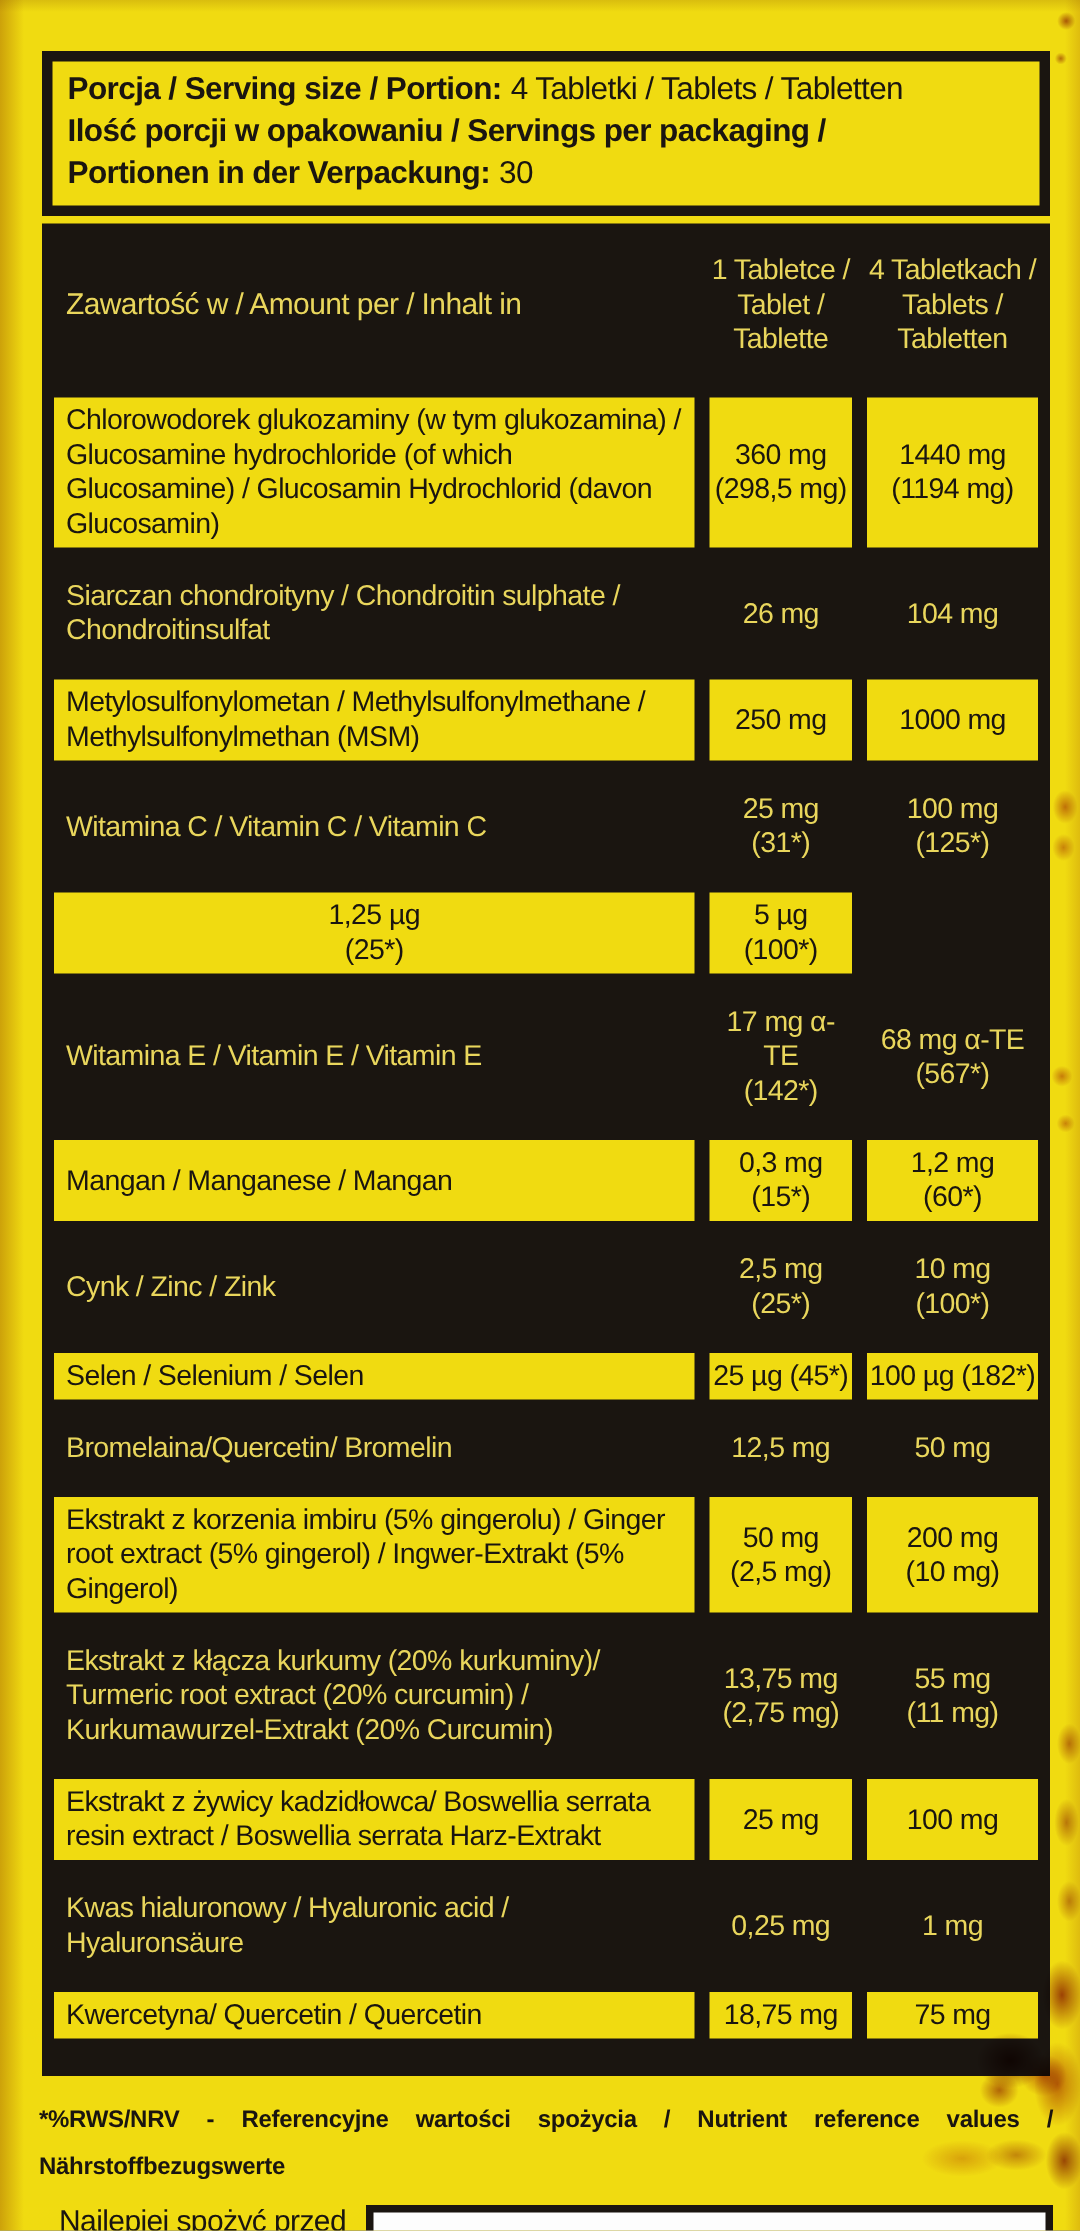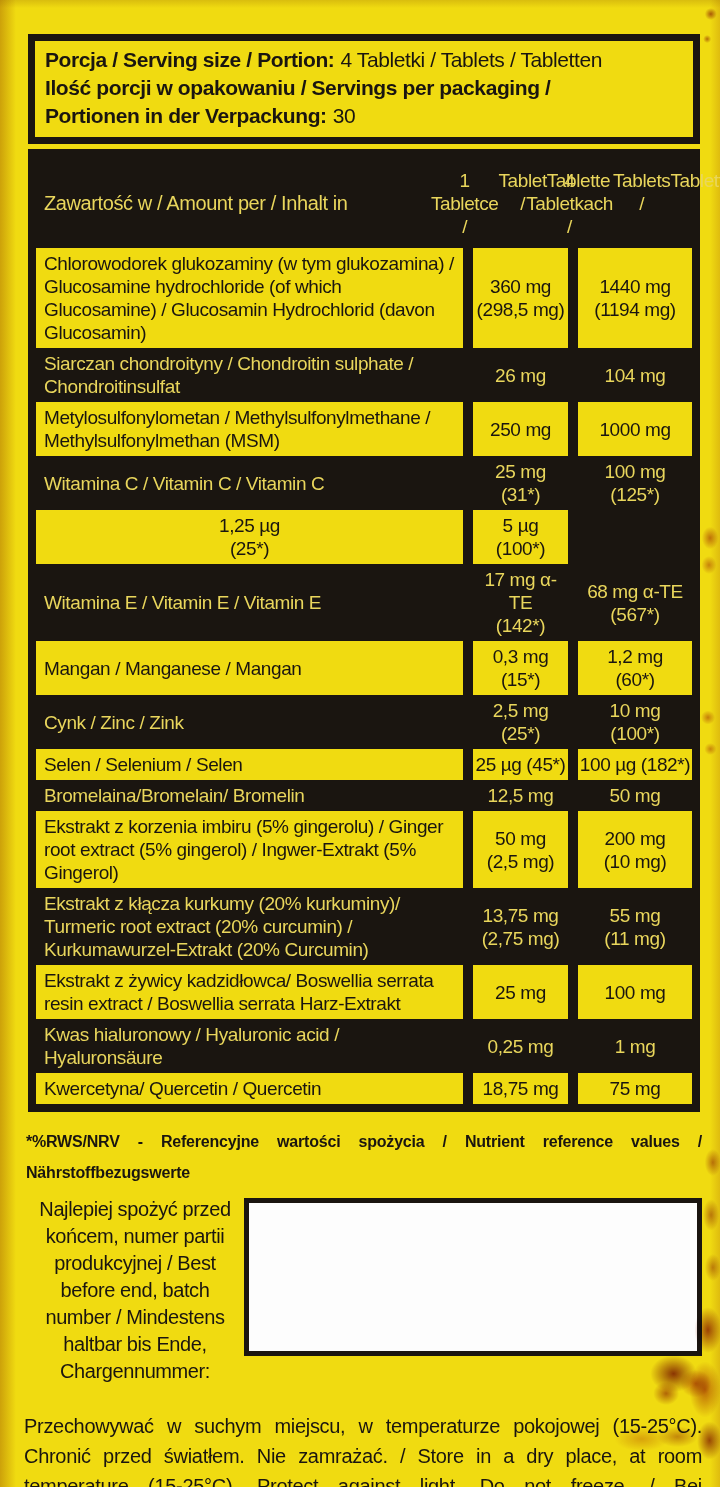--- a/index.html
+++ b/index.html
@@ -30,25 +30,25 @@
   .serving-box .b{font-weight:700;margin-right:6px;}
   .serving-box .sline2{max-width:590px;}
 
   
   .tbl{width:672px;margin-top:5px;background:var(--ink);padding:8px;
     display:flex;flex-direction:column;}
   .thead,.trow{display:grid;grid-template-columns:427px 95px 114px;column-gap:10px;
     font-size:19px;line-height:23px;letter-spacing:-0.4px;}
   .thead{color:var(--ytext);padding:12px 0 10px 0;}
   .thead .hname{display:flex;align-items:center;padding-left:8px;font-size:20px;}
-  .thead .hcol{text-align:center;display:flex;flex-direction:row;justify-content:center;}
+  .thead .hcol{text-align:center;display:flex;flex-direction:column;justify-content:center;}
   .trow .cell{min-height:30px;}
   .trow .namec{display:flex;align-items:center;padding:4px 6px 4px 8px;}
   .trow .valc{display:flex;flex-direction:column;justify-content:center;text-align:center;padding:4px 1px;}
-  .trow.yellow{margin:0 0;}
+  .trow.yellow{margin:17px 0;}
   .trow.yellow .cell{background:var(--yellow);color:var(--ink);}
   .trow.black .cell{color:var(--ytext);}
 
   
   .footnote{width:676px;margin:14px 0 0 -2px;font-weight:700;font-size:16px;line-height:31px;
     letter-spacing:-0.2px;word-spacing:5px;text-align:justify;}
 
   
   .bb-row{display:flex;margin-top:8px;width:676px;text-align:center;}
   .bb-label{width:214px;font-size:20px;line-height:27px;letter-spacing:-0.4px;flex:none;}
@@ -205,21 +205,21 @@
         <div class="trow yellow">
           <div class="cell namec">Selen / Selenium / Selen</div>
           <div class="cell valc">
             <div>25 µg (45*)</div>
           </div>
           <div class="cell valc">
             <div>100 µg (182*)</div>
           </div>
         </div>
         <div class="trow black">
-          <div class="cell namec">Bromelaina/Bromelain/ Bromelin</div>
+          <div class="cell namec">Bromelaina/Quercetin/ Bromelin</div>
           <div class="cell valc">
             <div>12,5 mg</div>
           </div>
           <div class="cell valc">
             <div>50 mg</div>
           </div>
         </div>
         <div class="trow yellow">
           <div class="cell namec">Ekstrakt z korzenia imbiru (5% gingerolu) / Ginger root extract (5% gingerol) / Ingwer-Extrakt (5% Gingerol)</div>
           <div class="cell valc">

